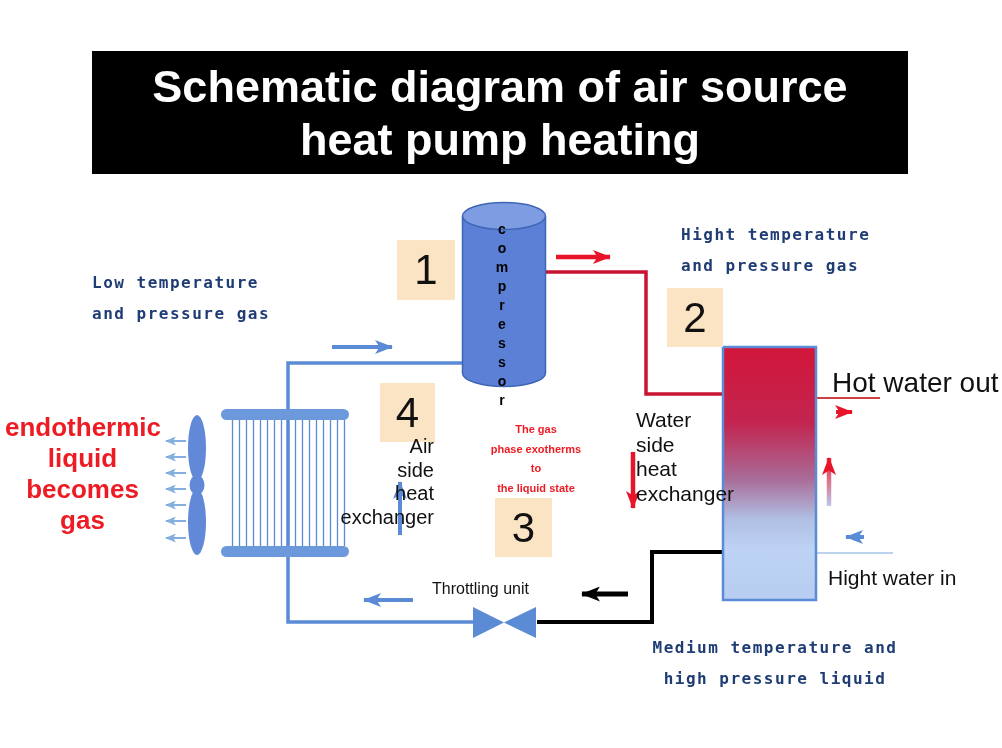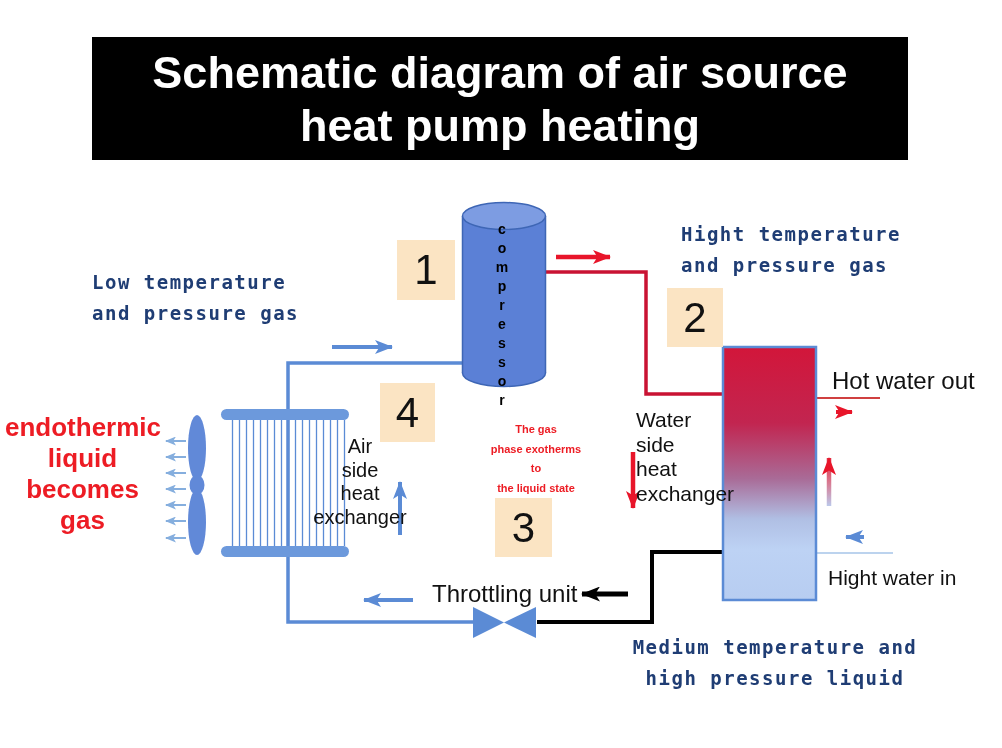--- a/index.html
+++ b/index.html
@@ -1,24 +1,24 @@
 <!DOCTYPE html>
 <html><head>
 <meta charset="utf-8">
 <style>
   html,body{margin:0;padding:0;background:#fff;}
   .stage{position:relative;width:1002px;height:748px;background:#ffffff;overflow:hidden;
          font-family:"Liberation Sans",sans-serif;}
   .abs{position:absolute;}
   .ml{white-space:pre-line;}
-  .banner{left:92px;top:37px;width:816px;height:123px;background:#000;color:#fff;
+  .banner{left:92px;top:51px;width:816px;height:123px;background:#000;color:#fff;
           display:flex;align-items:center;justify-content:center;text-align:center;
           font-weight:bold;font-size:45px;line-height:53px;}
   .navy{color:#1f3d74;font-family:"DejaVu Sans Mono",monospace;font-weight:bold;
-        font-size:19px;line-height:31px;letter-spacing:1.5px;}
+        font-size:16px;line-height:31px;letter-spacing:1.5px;}
   .navy.center{text-align:center;}
   .step{background:#fbe4c3;display:flex;align-items:center;justify-content:center;
         font-size:42px;font-weight:400;color:#111;}
   .redtxt{color:#ed1c24;font-weight:bold;text-align:center;}
   .blktxt{color:#111;}
   .vert{writing-mode:vertical-rl;text-orientation:upright;letter-spacing:3px;
         font-weight:bold;font-size:14px;color:#000;}
   svg{position:absolute;left:0;top:0;}
 </style>
 </head>
@@ -133,26 +133,26 @@
 
   <div class="abs redtxt ml" style="left:5px;top:412px;width:155px;font-size:26px;line-height:31px;">endothermic
 liquid
 becomes
 gas</div>
   <div class="abs redtxt ml" style="left:455px;top:420px;width:162px;font-size:11px;line-height:19.5px;">The gas
 phase exotherms
 to
 the liquid state</div>
 
-  <div class="abs blktxt ml" style="left:286px;top:435px;width:100px;text-align:center;font-size:20px;line-height:23.5px;padding-left:24px;">Air
+  <div class="abs blktxt ml" style="left:310px;top:435px;width:100px;text-align:right;font-size:20px;line-height:23.5px;padding-left:24px;">Air
 side
 heat
 exchanger</div>
   <div class="abs blktxt ml" style="left:636px;top:408px;width:100px;text-align:left;font-size:21px;line-height:24.5px;">Water
 side
 heat
 exchanger</div>
 
-  <div class="abs blktxt" style="left:832px;top:367px;font-size:24px;">Hot water out</div>
+  <div class="abs blktxt" style="left:832px;top:367px;font-size:28px;">Hot water out</div>
   <div class="abs blktxt" style="left:828px;top:566px;font-size:21px;">Hight water in</div>
-  <div class="abs blktxt" style="left:432px;top:580px;font-size:24px;">Throttling unit</div>
+  <div class="abs blktxt" style="left:432px;top:580px;font-size:16px;">Throttling unit</div>
 
 </div>
 
 </body></html>

